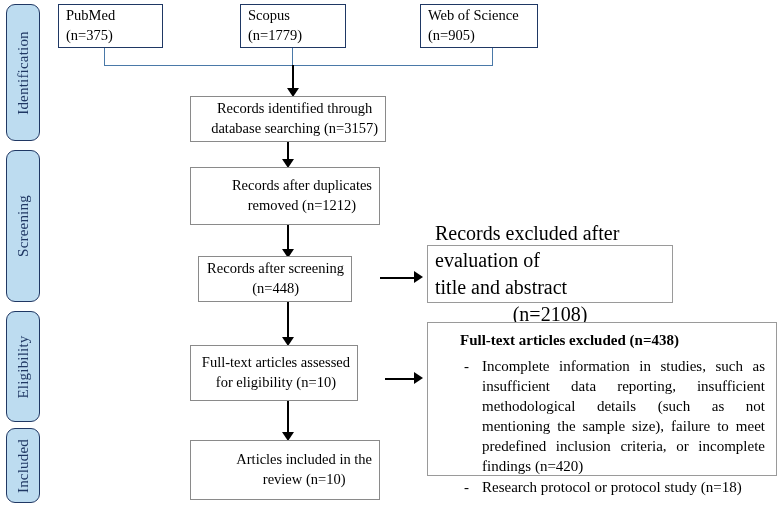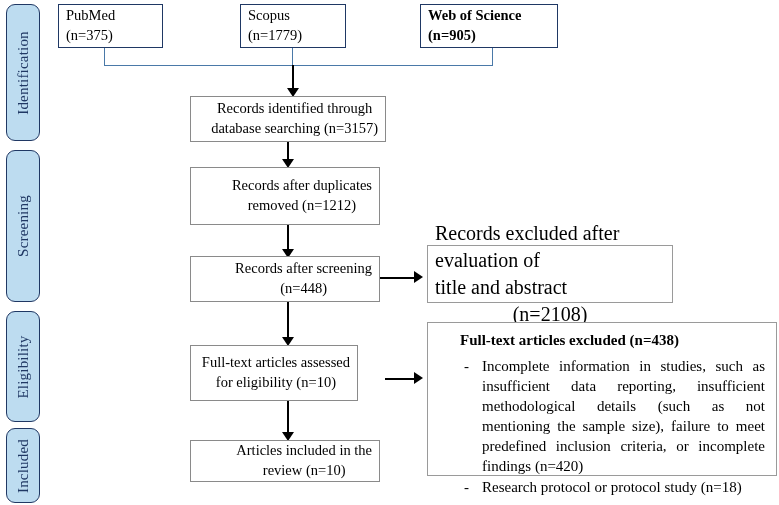--- a/index.html
+++ b/index.html
@@ -125,21 +125,21 @@
     </div>
   </div>
 
   <div class="box src" style="left:240px;top:4px;width:106px;height:44px;">
     <div class="txt">
       <div>Scopus</div>
       <div>(n=1779)</div>
     </div>
   </div>
 
-  <div class="box src" style="left:420px;top:4px;width:138px;height:44px;font-weight:bold;">
+  <div class="box src" style="left:420px;top:4px;width:118px;height:44px;">
     <div class="txt">
       <div>Web of Science</div>
       <div>(n=905)</div>
     </div>
   </div>
 
   <div class="vline blue" style="left:104px;top:48px;height:18px;"></div>
   <div class="vline blue" style="left:492px;top:48px;height:18px;"></div>
   <div class="hline blue" style="left:104px;top:65px;width:389px;"></div>
 
@@ -161,21 +161,21 @@
   <div class="box mid" style="left:190px;top:167px;width:190px;height:58px;">
     <div>
       <div>Records after duplicates</div>
       <div>removed (n=1212)</div>
     </div>
   </div>
 
   <div class="vline" style="left:287px;top:225px;height:27px;"></div>
   <div class="arrow-down" style="left:282px;top:249px;"></div>
 
-  <div class="box mid" style="left:190px;top:256px;width:190px;height:46px;">
+  <div class="box mid" style="left:198px;top:256px;width:154px;height:46px;">
     <div>
       <div>Records after screening</div>
       <div>(n=448)</div>
     </div>
   </div>
 
   <div class="hline" style="left:380px;top:277px;width:37px;"></div>
   <div class="arrow-right" style="left:414px;top:271px;"></div>
 
   <div class="vline" style="left:287px;top:302px;height:38px;"></div>
@@ -187,21 +187,21 @@
       <div>for eligibility (n=10)</div>
     </div>
   </div>
 
   <div class="hline" style="left:385px;top:378px;width:32px;"></div>
   <div class="arrow-right" style="left:414px;top:372px;"></div>
 
   <div class="vline" style="left:287px;top:401px;height:34px;"></div>
   <div class="arrow-down" style="left:282px;top:432px;"></div>
 
-  <div class="box mid" style="left:190px;top:440px;width:190px;height:42px;">
+  <div class="box mid" style="left:190px;top:440px;width:190px;height:60px;">
     <div>
       <div>Articles included in the</div>
       <div>review (n=10)</div>
     </div>
   </div>
 
   <div class="box excl" style="left:427px;top:245px;width:246px;height:58px;">
     <div class="excl-small">
       <div>Records excluded after evaluation of</div>
       <div>title and abstract</div>

